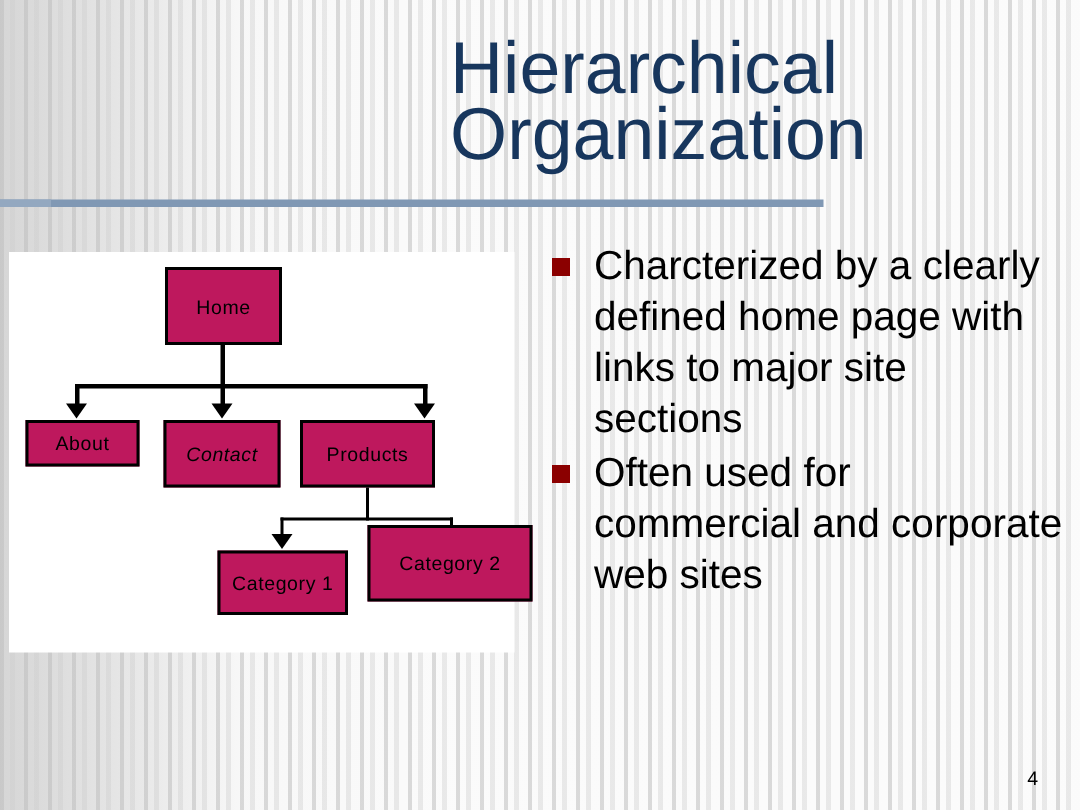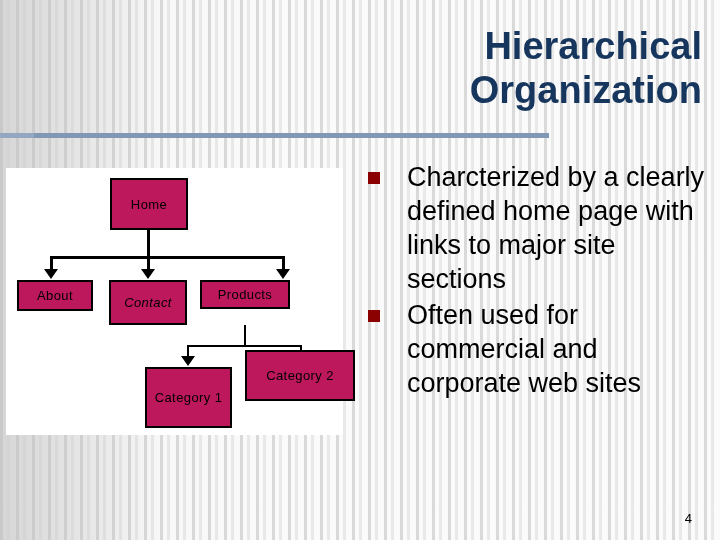--- a/index.html
+++ b/index.html
@@ -39,25 +39,25 @@
         rgba(250,250,250,0.25) 300px,
         rgba(252,252,252,0.15) 720px);
   }
 
   
   #title {
     position: absolute;
     left: 300px;
     top: 24px;
     width: 402px;
-    text-align: right;
+    text-align: left;
     color: #17365d;
-    font-size: 38px;
+    font-size: 49px;
     line-height: 44px;
-    font-weight: 700;
+    font-weight: 400;
     letter-spacing: 0px;
     white-space: pre-line;
   }
 
   
   #divider {
     position: absolute;
     left: 0px;
     top: 133px;
     width: 549px;
@@ -113,21 +113,21 @@
   
   #bullets {
     position: absolute;
     left: 362px;
     top: 160px;
     width: 348px;
   }
   .bullet-row {
     position: relative;
     display: block;
-    padding-left: 45px;
+    padding-left: 34px;
     margin-bottom: 2px;
   }
   .bullet-marker {
     position: absolute;
     left: 6px;
     top: 12px;
     width: 12px;
     height: 12px;
     background: #8b0000;
   }
@@ -170,30 +170,30 @@
 
     <div class="line-v" style="left:44px; top:88px; width:3px; height:16px;"></div>
     <div class="line-v" style="left:141px; top:88px; width:3px; height:16px;"></div>
     <div class="line-v" style="left:276px; top:88px; width:3px; height:16px;"></div>
     <div class="arrowhead" style="left:38px; top:101px;"></div>
     <div class="arrowhead" style="left:135px; top:101px;"></div>
     <div class="arrowhead" style="left:270px; top:101px;"></div>
 
     <div class="node" style="left:11px; top:112px; width:76px; height:31px;">About</div>
     <div class="node" style="left:103px; top:112px; width:78px; height:45px;font-style:italic;">Contact</div>
-    <div class="node" style="left:194px; top:112px; width:90px; height:29px;">Products</div>
+    <div class="node" style="left:194px; top:112px; width:90px; height:45px;">Products</div>
 
     <div class="line-v" style="left:238px; top:157px; width:2px; height:22px;"></div>
     <div class="line-h" style="left:181px; top:177px; width:115px; height:2px;"></div>
     <div class="line-v" style="left:181px; top:177px; width:2px; height:14px;"></div>
     <div class="line-v" style="left:294px; top:177px; width:2px; height:14px;"></div>
     <div class="arrowhead" style="left:175px; top:188px;"></div>
     <div class="arrowhead" style="left:288px; top:188px;"></div>
 
-    <div class="node" style="left:139px; top:199px; width:87px; height:61px;">Category 1</div>
+    <div class="node" style="left:139px; top:199px; width:87px; height:43px;">Category 1</div>
     <div class="node" style="left:239px; top:182px; width:110px; height:51px;">Category 2</div>
   </div>
 
   <div id="bullets">
     <div class="bullet-row">
       <span class="bullet-marker"></span>
       <span class="bullet-text">Charcterized by a clearly defined home page with links to major site sections</span>
     </div>
     <div class="bullet-row">
       <span class="bullet-marker"></span>

